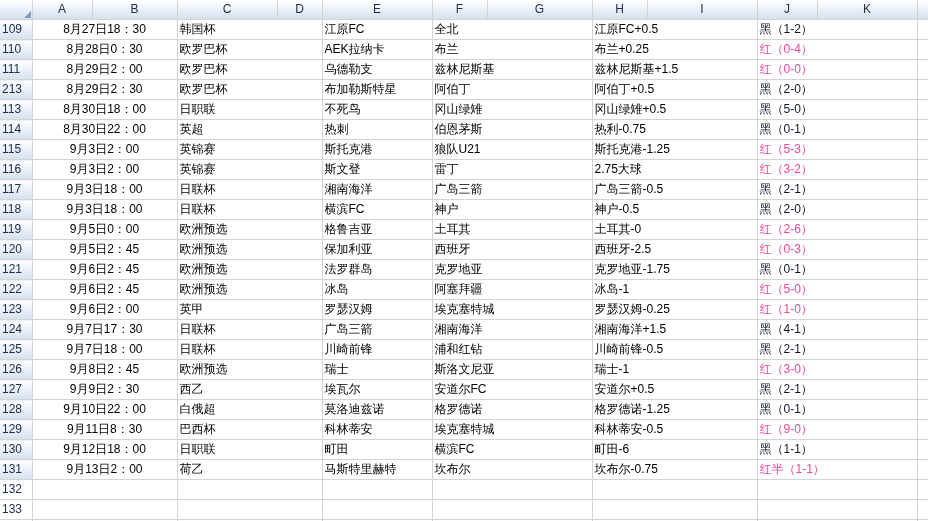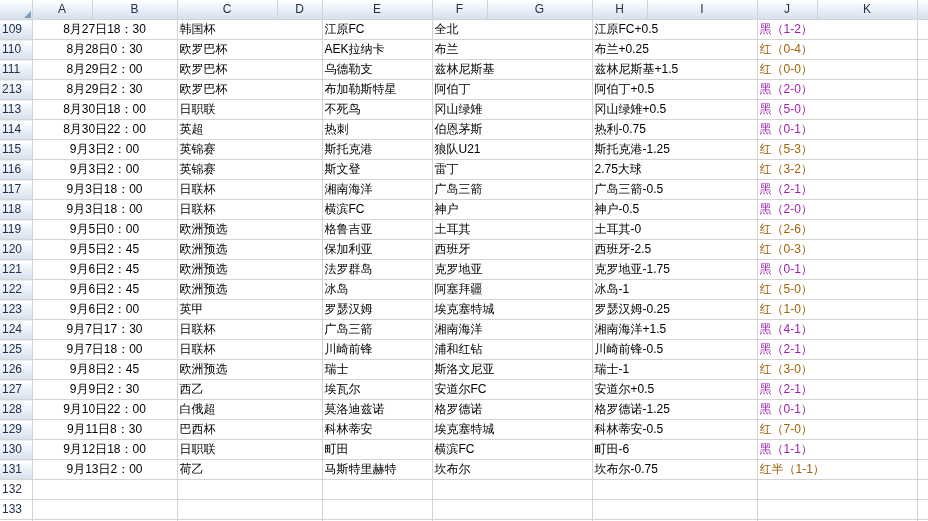--- a/index.html
+++ b/index.html
@@ -66,22 +66,22 @@
   .rowhead {
     background: linear-gradient(to bottom, #ffffff 0%, #e8eef7 55%, #d6e0ee 100%);
     border-right: 1px solid #9ab0c8;
     border-bottom: 1px solid #c3cfdf;
     text-align: left;
     color: #22304a;
     font-size: 11px;
   }
   .c-num  { text-align: center; }
   .c-txt  { text-align: left; }
-  .black  { color: #a21caf; margin-left: 22px; }
-  .red    { color: #a16207; }
+  .black  { color: #0f172a; margin-left: 22px; }
+  .red    { color: #ec4899; }
   .empty-row td { background: #ffffff; }
 </style>
 </head>
 <body>
 
 <div class="sheet">
   <table class="grid">
     <colgroup id="cols">
         <col style="width: 32px;">
         <col style="width: 60px;">
@@ -317,21 +317,21 @@
           <td class="c-txt black" colspan="2">黑（0-1）</td>
           <td class="c-txt" colspan="1"></td>
         </tr>
         <tr>
           <td class="rowhead">129</td>
           <td class="c-num" colspan="2">9月11日8：30</td>
           <td class="c-txt" colspan="2">巴西杯</td>
           <td class="c-txt" colspan="1">科林蒂安</td>
           <td class="c-txt" colspan="2">埃克塞特城</td>
           <td class="c-txt" colspan="2">科林蒂安-0.5</td>
-          <td class="c-txt red" colspan="2">红（7-0）</td>
+          <td class="c-txt red" colspan="2">红（9-0）</td>
           <td class="c-txt" colspan="1"></td>
         </tr>
         <tr>
           <td class="rowhead">130</td>
           <td class="c-num" colspan="2">9月12日18：00</td>
           <td class="c-txt" colspan="2">日职联</td>
           <td class="c-txt" colspan="1">町田</td>
           <td class="c-txt" colspan="2">横滨FC</td>
           <td class="c-txt" colspan="2">町田-6</td>
           <td class="c-txt black" colspan="2">黑（1-1）</td>

